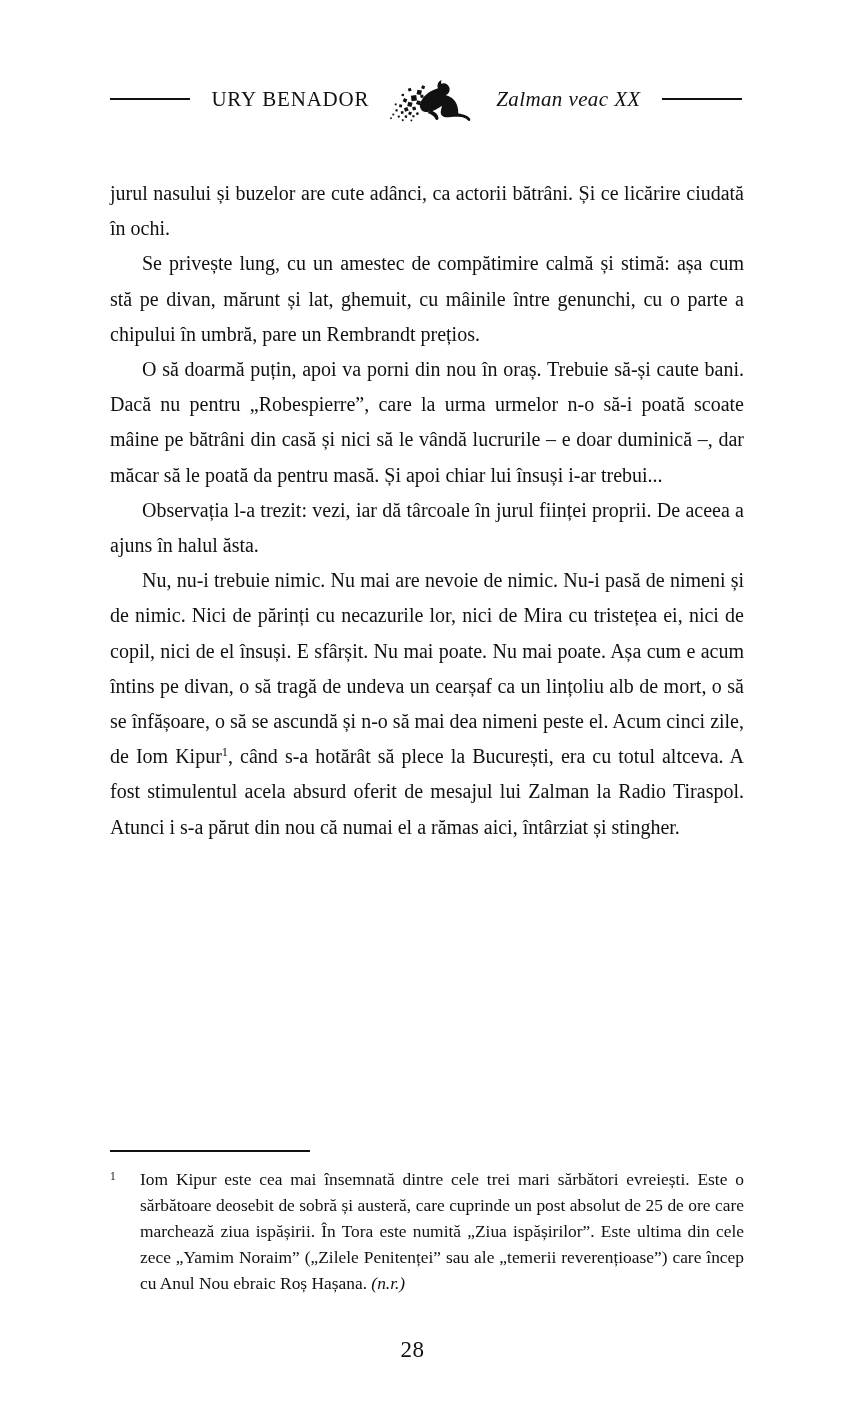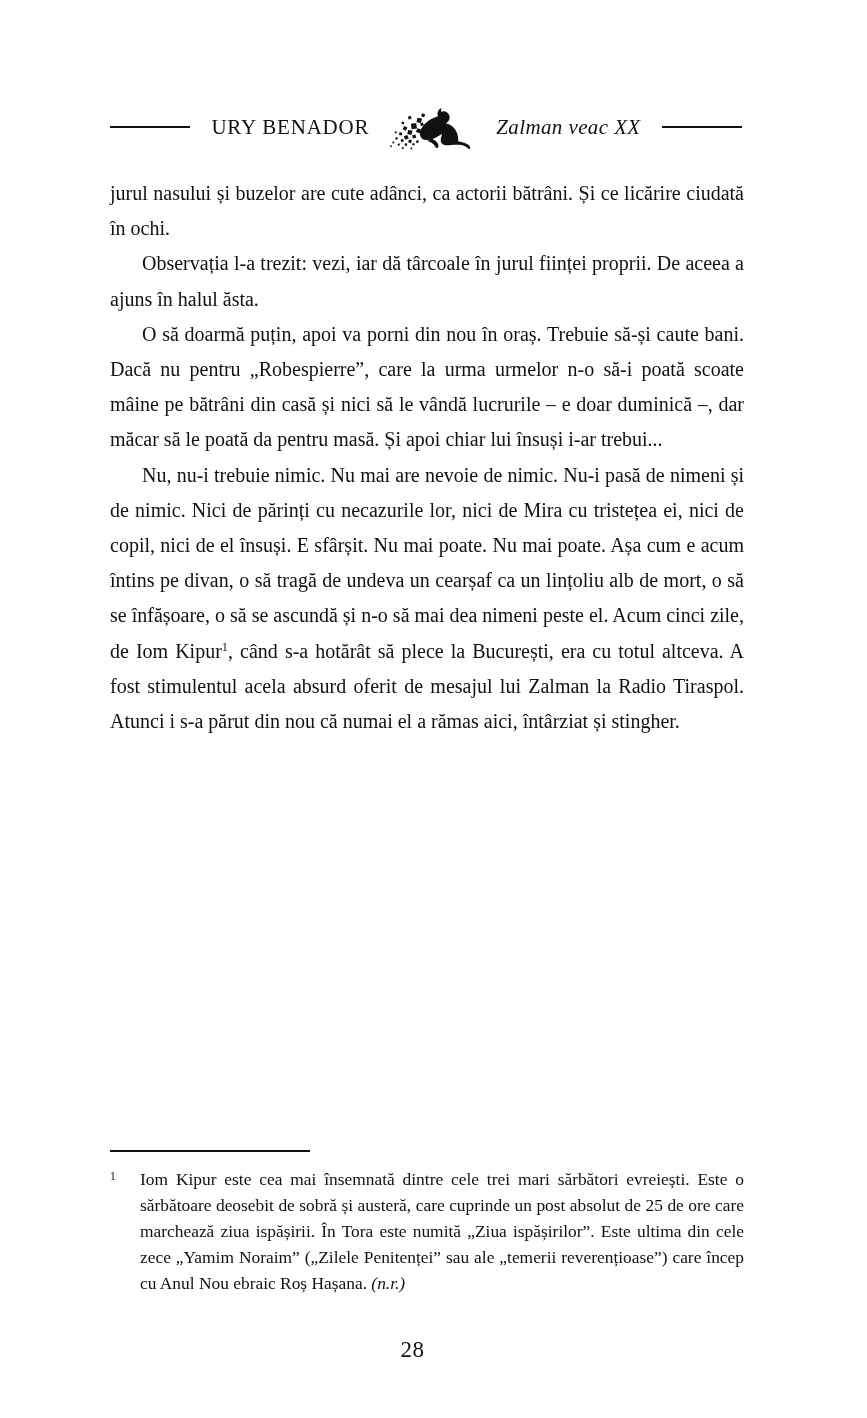--- a/index.html
+++ b/index.html
@@ -20,21 +20,21 @@
     position: absolute;
     left: 0; top: 0;
     width: 867px;
     height: 1418px;
   }
 
   
   .running-head {
     position: absolute;
     left: 110px;
-    top: 104px;
+    top: 76px;
     width: 632px;
     height: 46px;
     display: flex;
     align-items: center;
     justify-content: space-between;
   }
   .head-rule {
     height: 2px;
     background: #111111;
     width: 80px;
@@ -170,22 +170,23 @@
           <rect x="23.6" y="43.6" width="1.6" height="1.6" transform="rotate(20 24.4 44.4)"></rect>
         </g>
       </svg>
     </span>
     <span class="head-title">Zalman veac XX</span>
     <span class="head-rule"></span>
   </div>
 
   <div class="body-text">
     <p class="no-indent">jurul nasului și buzelor are cute adânci, ca actorii bătrâni. Și ce licărire ciudată în ochi.</p>
+    <p>Se privește lung, cu un amestec de compătimire calmă și stimă: așa cum stă pe divan, mărunt și lat, ghemuit, cu mâinile între genunchi, cu o parte a chipului în umbră, pare un Rembrandt prețios.</p>
+    <p>O să doarmă puțin, apoi va porni din nou în oraș. Trebuie să-și caute bani. Dacă nu pentru „Robespierre”, care la urma urmelor n-o să-i poată scoate mâine pe bătrâni din casă și nici să le vândă lucrurile – e doar duminică –, dar măcar să le poată da pentru masă. Și apoi chiar lui însuși i-ar trebui...</p>
     <p>Observația l-a trezit: vezi, iar dă târcoale în jurul ființei proprii. De aceea a ajuns în halul ăsta.</p>
-    <p>O să doarmă puțin, apoi va porni din nou în oraș. Trebuie să-și caute bani. Dacă nu pentru „Robespierre”, care la urma urmelor n-o să-i poată scoate mâine pe bătrâni din casă și nici să le vândă lucrurile – e doar duminică –, dar măcar să le poată da pentru masă. Și apoi chiar lui însuși i-ar trebui...</p>
     <p><span>Nu, nu-i trebuie nimic. Nu mai are nevoie de nimic. Nu-i pasă de nimeni și de nimic. Nici de părinți cu necazurile lor, nici de Mira cu tristețea ei, nici de copil, nici de el însuși. E sfârșit. Nu mai poate. Nu mai poate. Așa cum e acum întins pe divan, o să tragă de undeva un cearșaf ca un lințoliu alb de mort, o să se înfășoare, o să se ascundă și n-o să mai dea nimeni peste el. Acum cinci zile, de Iom Kipur</span><sup class="fn-ref">1</sup><span>, când s-a hotărât să plece la București, era cu totul altceva. A fost stimulentul acela absurd oferit de mesajul lui Zalman la Radio Tiraspol. Atunci i s-a părut din nou că numai el a rămas aici, întârziat și stingher.</span></p>
   </div>
 
   <div class="footnote">
     <div class="footnote-rule"></div>
     <div class="footnote-body">
       <span class="footnote-marker">1</span><span>Iom Kipur este cea mai însemnată dintre cele trei mari sărbători evreiești. Este o sărbătoare deosebit de sobră și austeră, care cuprinde un post absolut de 25 de ore care marchează ziua ispășirii. În Tora este numită „Ziua ispășirilor”. Este ultima din cele zece „Yamim Noraim” („Zilele Penitenței” sau ale „temerii reverențioase”) care încep cu Anul Nou ebraic Roș Hașana. </span><i>(n.r.)</i>
     </div>
   </div>
 

